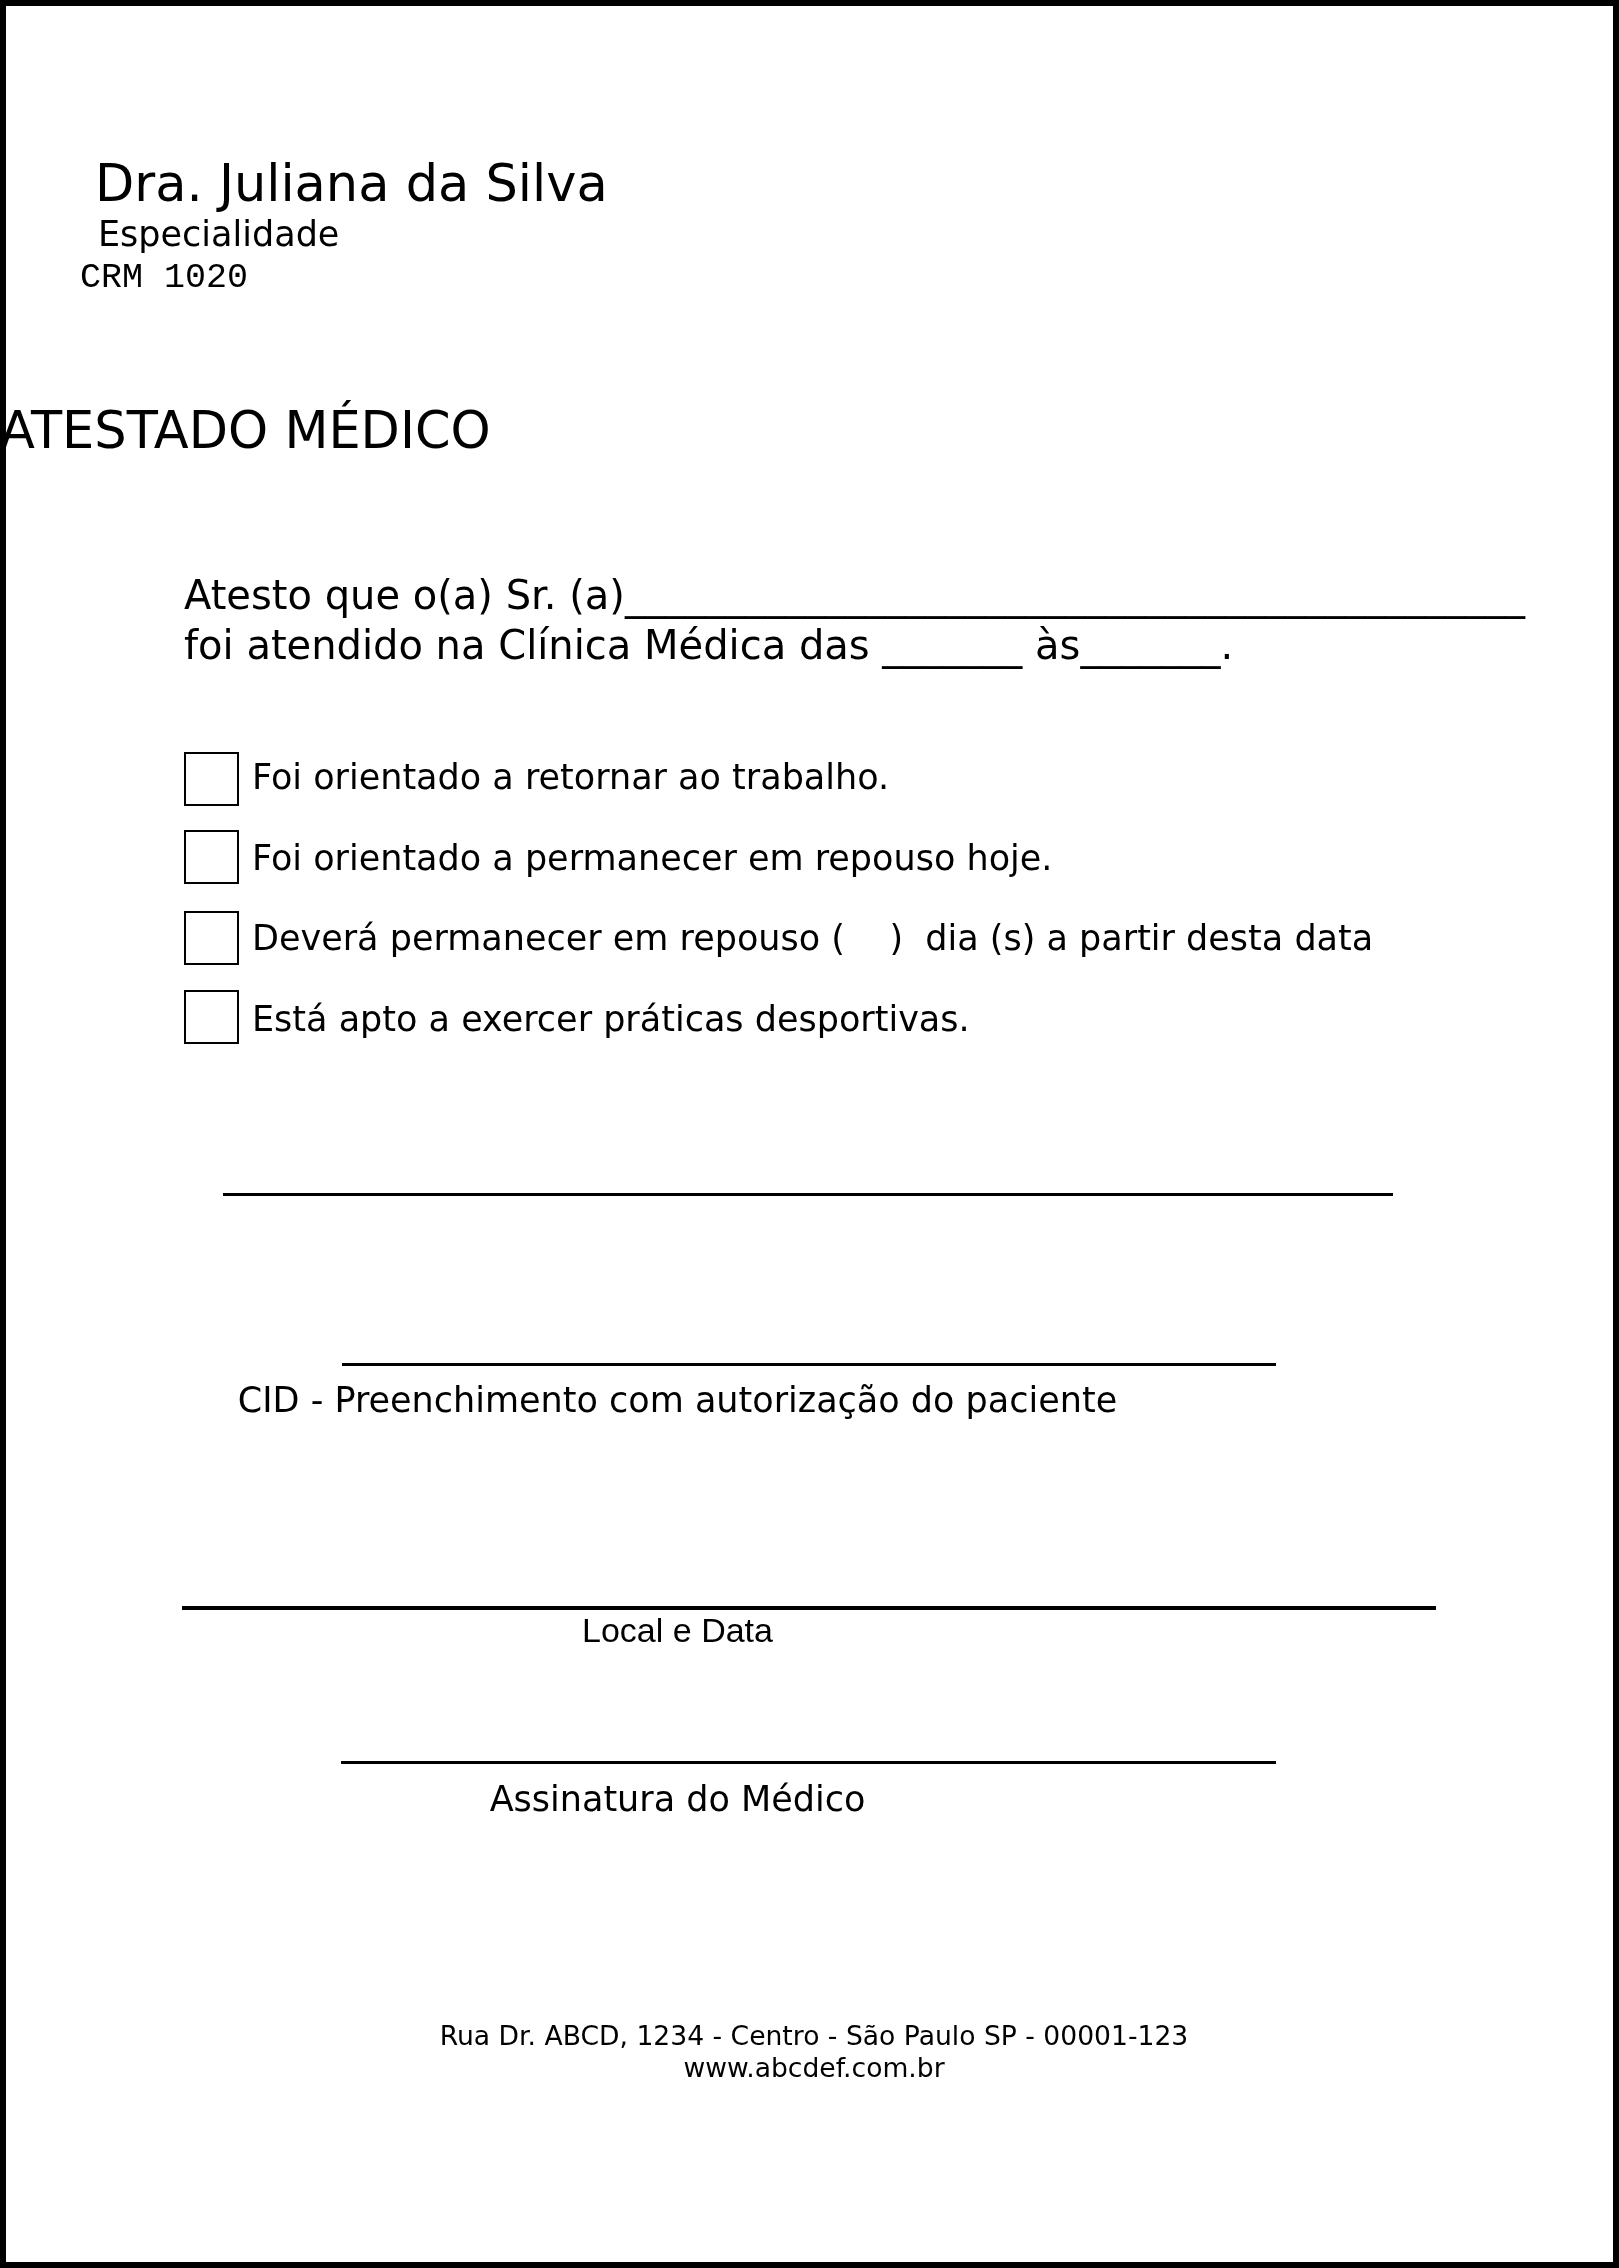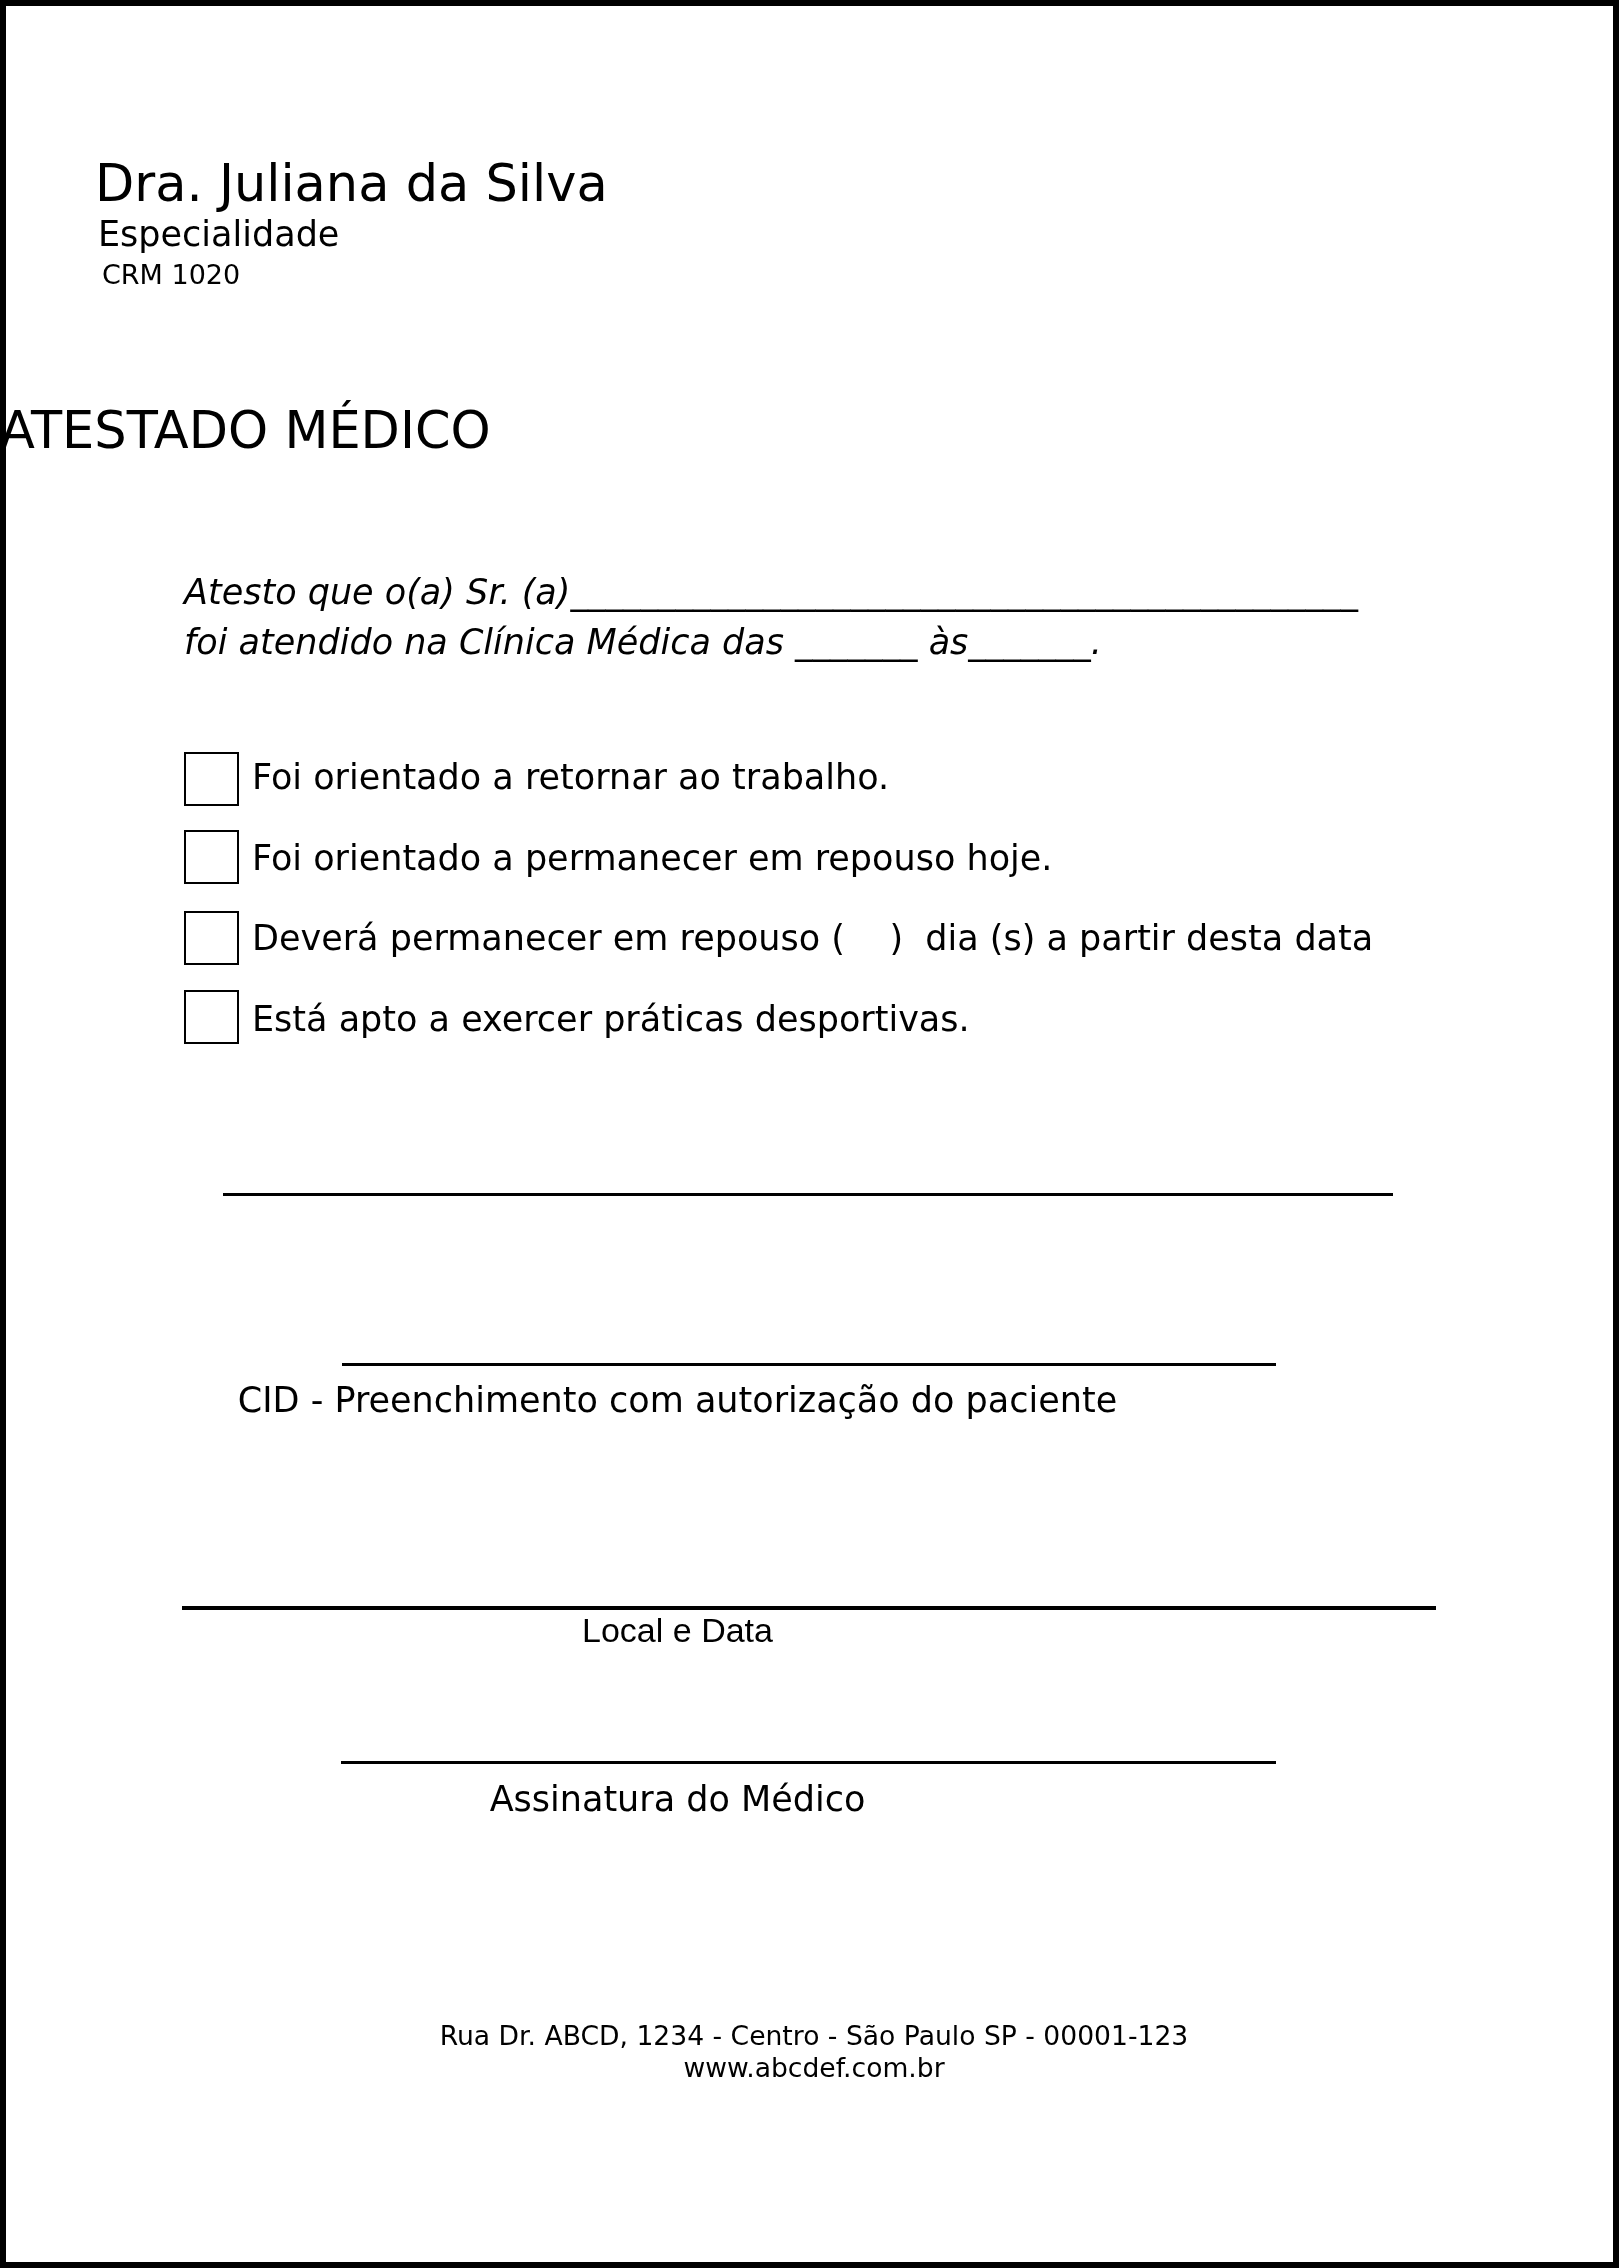--- a/index.html
+++ b/index.html
@@ -3,23 +3,23 @@
 <meta charset="utf-8">
 <style>
   html, body { margin: 0; padding: 0; background: #ffffff; }
   body { width: 1619px; height: 2268px; position: relative; overflow: hidden;
          font-family: "DejaVu Sans", sans-serif; color: #000; }
   .frame { position: absolute; left: 0; top: 0; width: 1619px; height: 2268px;
            box-sizing: border-box; border: 6.2px solid #000; }
   .abs { position: absolute; white-space: pre; line-height: 1; }
   .name { left: 95px; top: 158px; font-size: 51px; }
   .spec { left: 98px; top: 217px; font-size: 35px; }
-  .crm  { left: 102px; top: 261px; font-size: 27px; }
+  .crm  { left: 80px; top: 261px; font-size: 35px; font-family: Liberation Mono, monospace; }
   .title { left: 0; width: 1619px; top: 405px; font-size: 51px; text-align: left; }
-  .body-line { left: 184px; font-size: 35px; font-style: italic; }
+  .body-line { left: 184px; font-size: 40px; }
   .l1 { top: 575px; }
   .l2 { top: 625px; }
   .cb { position: absolute; left: 184px; width: 55px; height: 54px; box-sizing: border-box;
         border: 2.2px solid #000; background: #fff; }
   .cb-label { position: absolute; left: 252px; font-size: 35px; line-height: 1; white-space: pre; }
   .hline { position: absolute; background: #000; }
   .caption { position: absolute; left: 0; width: 1355px; text-align: center; font-size: 35px; line-height: 1; white-space: pre; }
   .caption-sans { font-family: "Liberation Sans", sans-serif; font-size: 34px; }
   .footer { position: absolute; left: 0; width: 1619px; text-align: center; font-size: 26.6px; line-height: 32px; }
   .footer div { white-space: pre; padding-left: 9px; }

